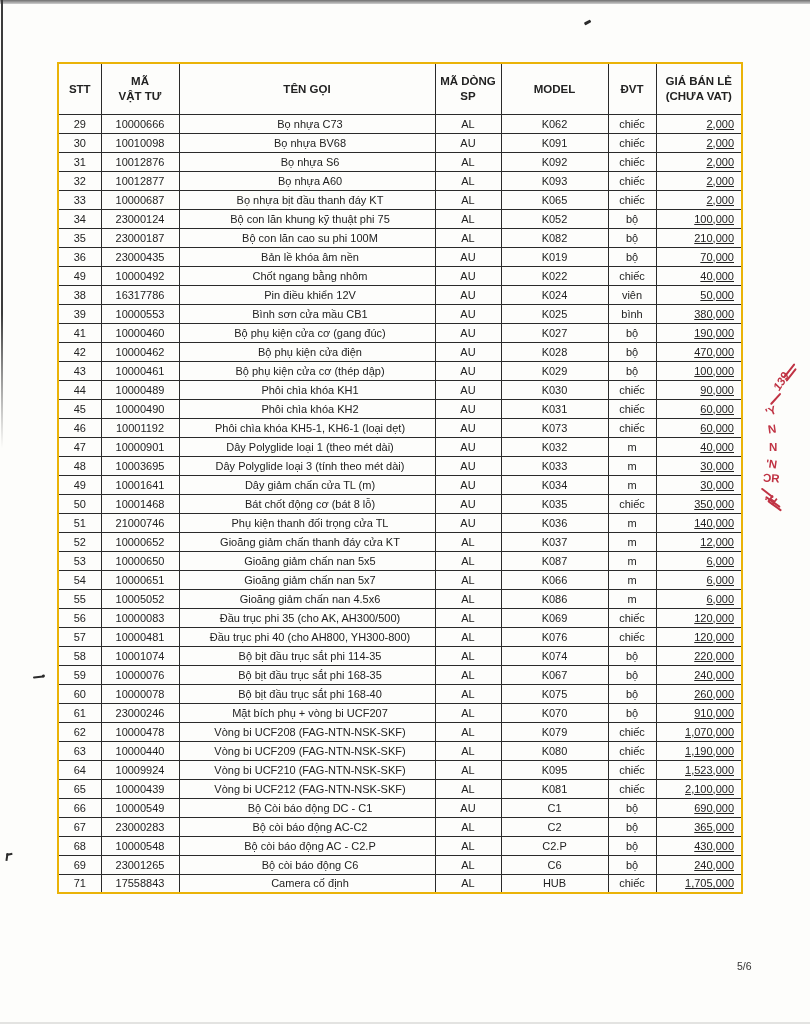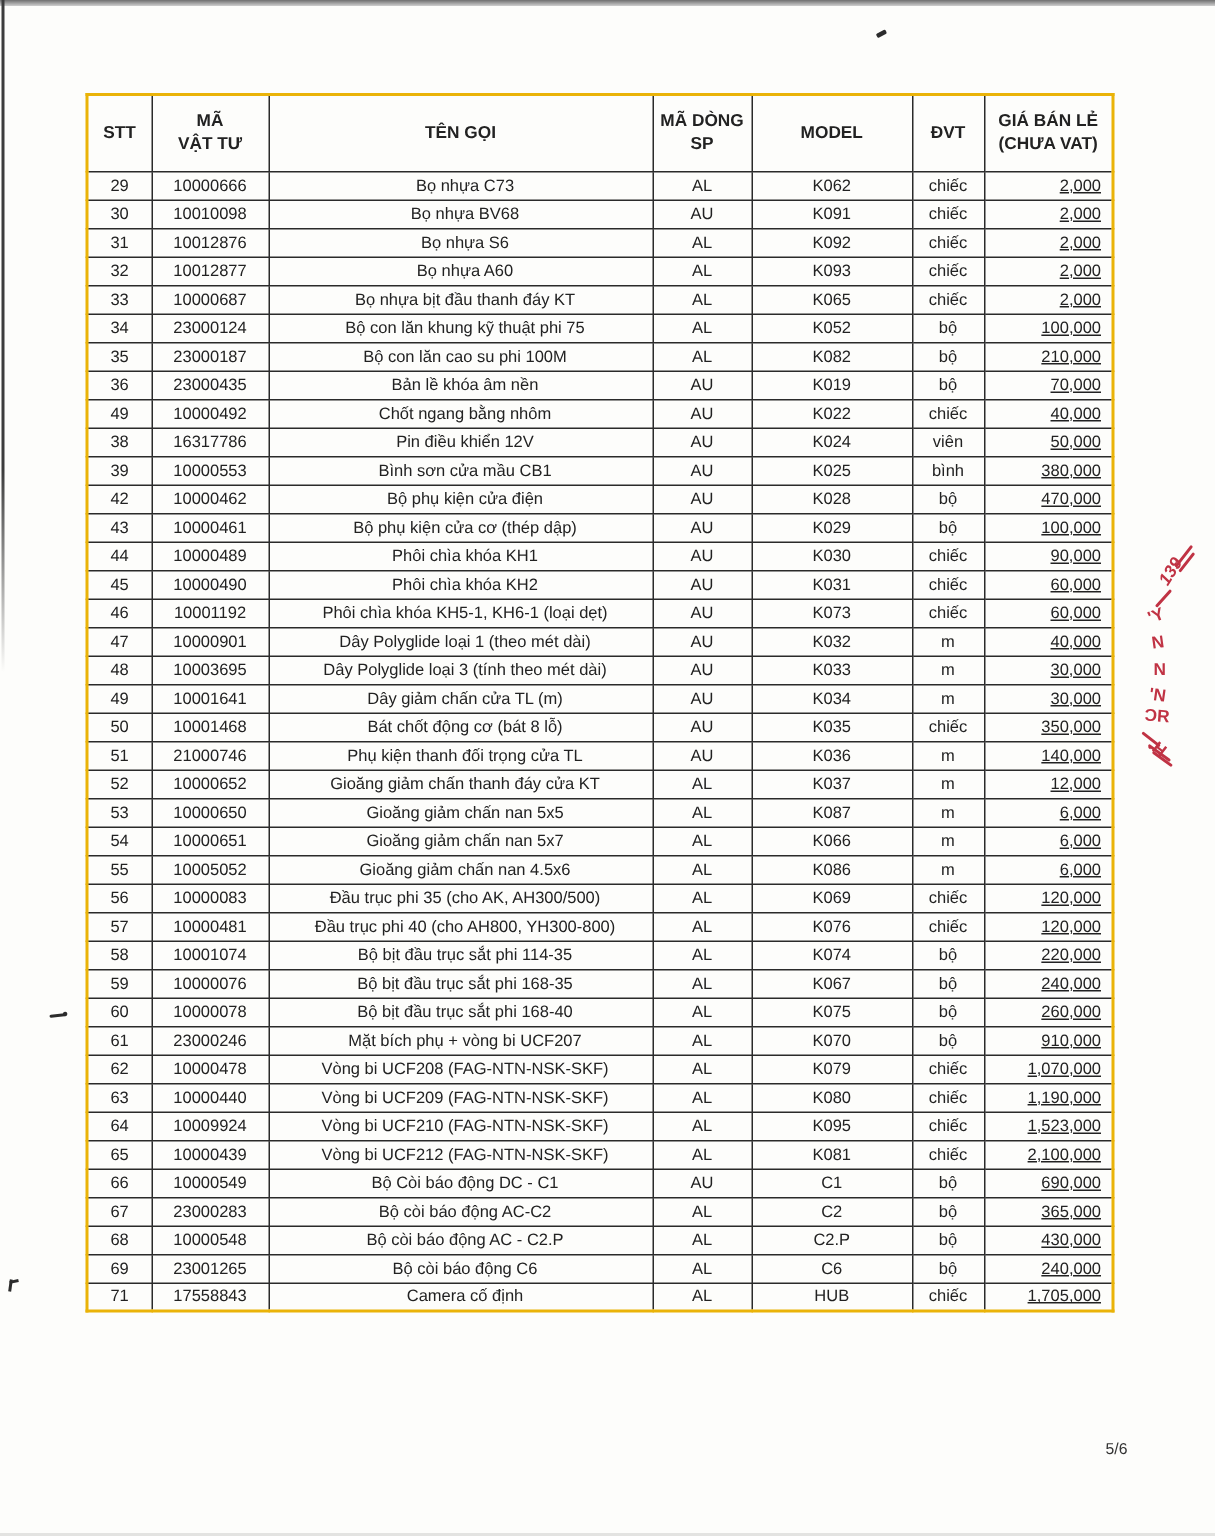--- a/index.html
+++ b/index.html
@@ -193,20 +193,29 @@
       <tr>
     <td class="c-stt">39</td>
     <td class="c-ma">10000553</td>
     <td class="c-ten">Bình sơn cửa mầu CB1</td>
     <td class="c-sp">AU</td>
     <td class="c-model">K025</td>
     <td class="c-dvt">bình</td>
     <td class="c-gia">380,000</td>
   </tr>
       <tr>
+    <td class="c-stt">41</td>
+    <td class="c-ma">10000460</td>
+    <td class="c-ten">Bộ phụ kiện cửa cơ (gang đúc)</td>
+    <td class="c-sp">AU</td>
+    <td class="c-model">K027</td>
+    <td class="c-dvt">bộ</td>
+    <td class="c-gia">190,000</td>
+  </tr>
+      <tr>
     <td class="c-stt">42</td>
     <td class="c-ma">10000462</td>
     <td class="c-ten">Bộ phụ kiện cửa điện</td>
     <td class="c-sp">AU</td>
     <td class="c-model">K028</td>
     <td class="c-dvt">bộ</td>
     <td class="c-gia">470,000</td>
   </tr>
       <tr>
     <td class="c-stt">43</td>

